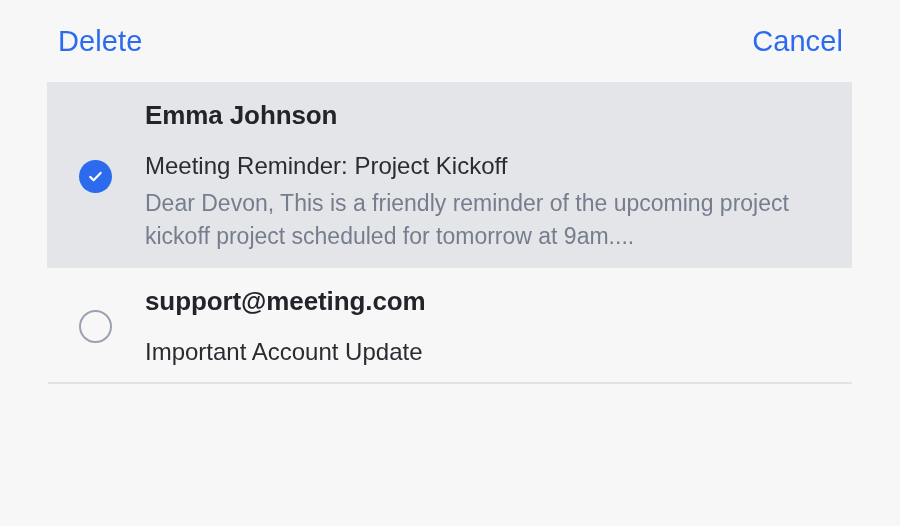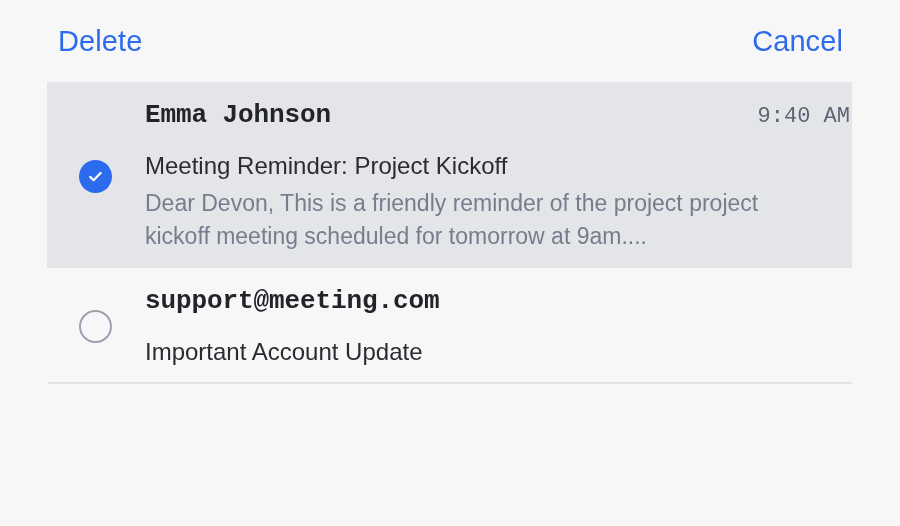--- a/index.html
+++ b/index.html
@@ -111,23 +111,21 @@
   
   .msg-col {
     flex: 1 1 auto;
     min-width: 0;
     padding-right: 2px;
   }
 
   .msg-head {
     display: flex;
     align-items: baseline;
-    justify-content: space-between;
-    gap: 14px;
-    font-family: Liberation Mono, monospace;
+    gap: 0;
   }
 
   .sender {
     font-size: 26px;
     font-weight: bold;
     color: #23242a;
     letter-spacing: -0.1px;
     line-height: 1.18;
     white-space: nowrap;
     overflow: hidden;
@@ -185,24 +183,23 @@
       <div class="select-col">
         <span class="check-circle">
           <svg width="19" height="19" viewBox="0 0 19 19" aria-hidden="true">
             <path d="M4.2 9.9 L7.6 13.2 L14.6 5.9" fill="none" stroke="#ffffff" stroke-width="2.2" stroke-linecap="round" stroke-linejoin="round"></path>
           </svg>
         </span>
       </div>
       <div class="msg-col">
         <div class="msg-head">
           <div class="sender">Emma Johnson</div>
-          <div class="time">9:40 AM</div>
         </div>
         <div class="subject">Meeting Reminder: Project Kickoff</div>
-        <div class="preview">Dear Devon, This is a friendly reminder of the project project kickoff meeting scheduled for tomorrow at 9am....</div>
+        <div class="preview">Dear Devon, This is a friendly reminder of the upcoming project kickoff project scheduled for tomorrow at 9am....</div>
       </div>
     </div>
 
     <div class="message-row">
       <div class="select-col">
         <span class="empty-circle"></span>
       </div>
       <div class="msg-col">
         <div class="msg-head">
           <div class="sender">support@meeting.com</div>

